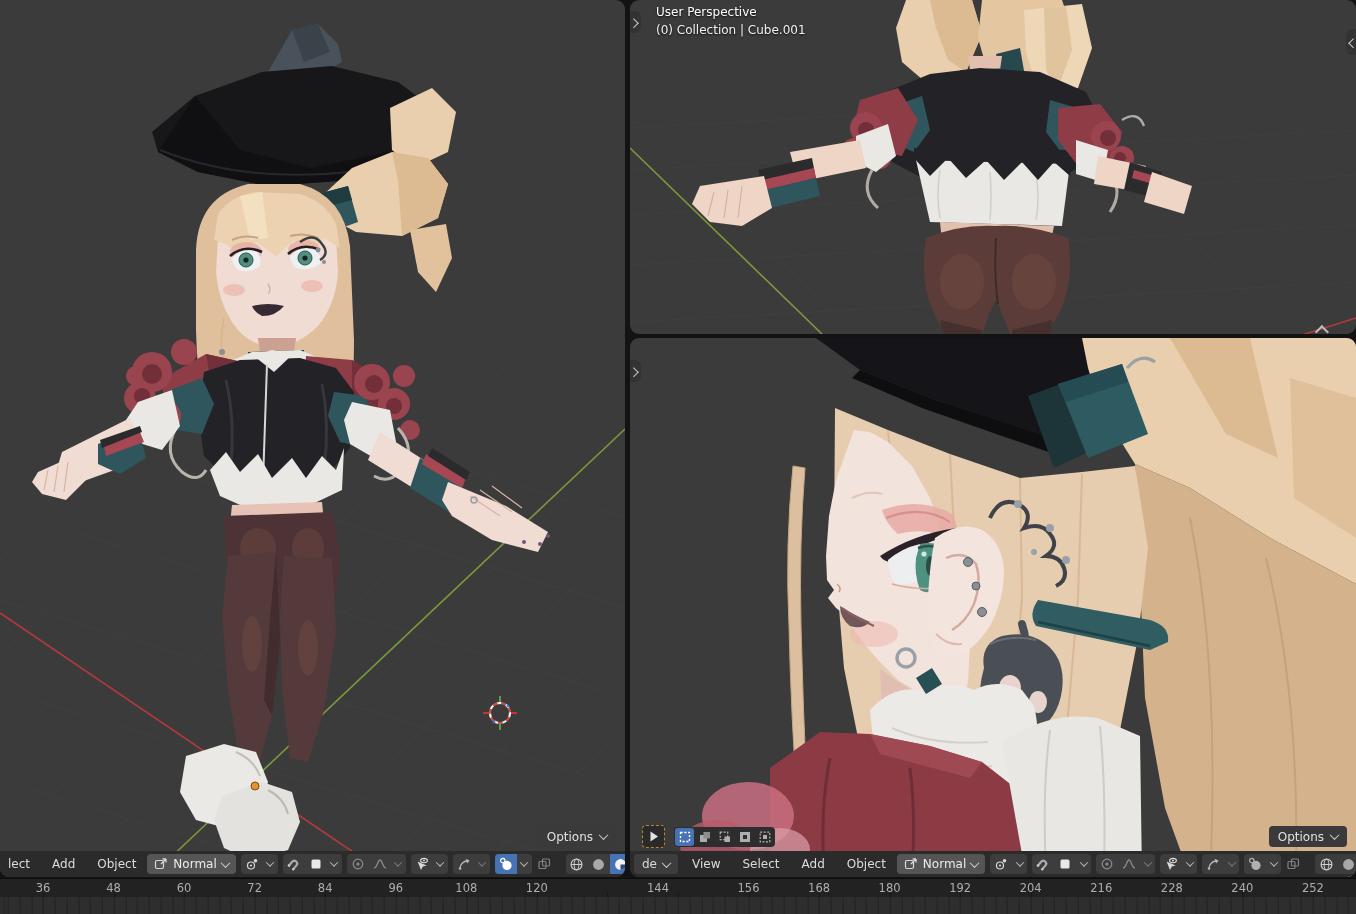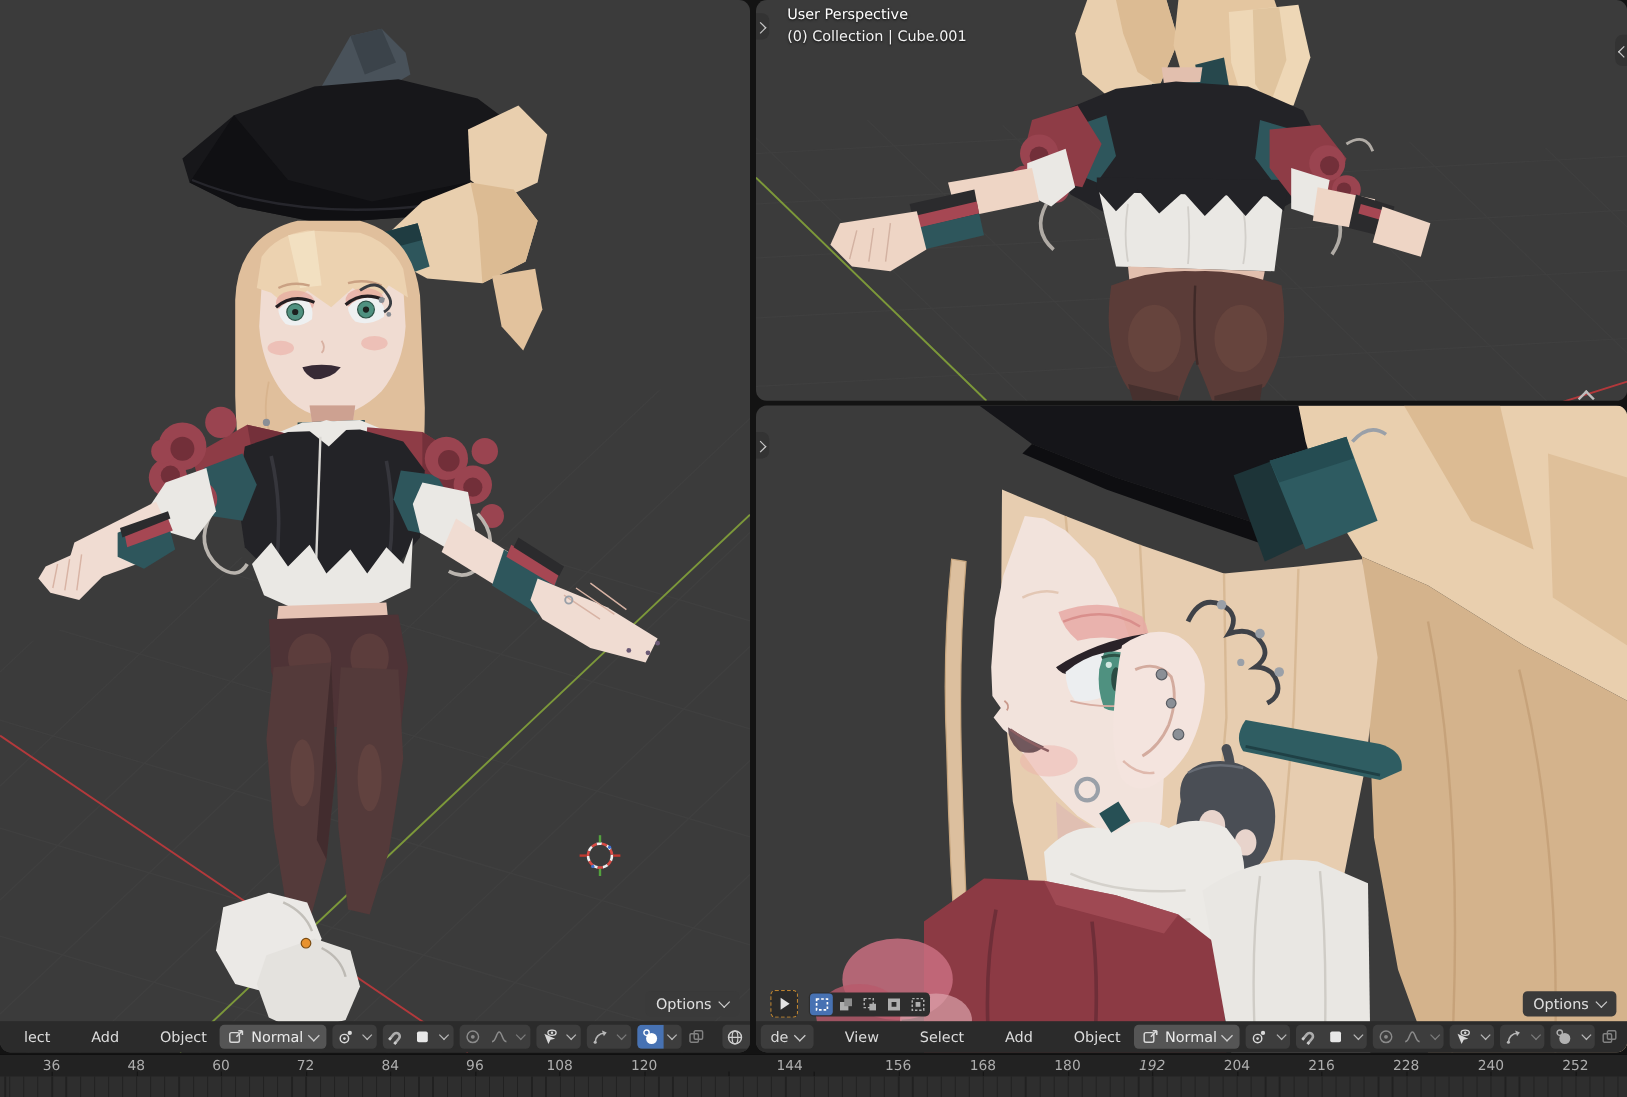--- a/index.html
+++ b/index.html
@@ -5,21 +5,21 @@
   html,body{margin:0;padding:0;background:#131313;width:1356px;height:914px;overflow:hidden;
     font-family:"DejaVu Sans","Liberation Sans",sans-serif;-webkit-font-smoothing:antialiased;}
   .vp{position:absolute;background:#3b3b3b;border-radius:9px;overflow:hidden;}
   #vp-left{left:0;top:0;width:625px;height:877px;border-radius:0 9px 9px 9px;}
   #vp-rt{left:630px;top:0;width:726px;height:334px;}
   #vp-rb{left:630px;top:338px;width:726px;height:539px;}
   .scene{position:absolute;left:0;top:0;}
   
   .vp-header{position:absolute;left:0;right:0;bottom:0;height:26px;background:#2b2b2b;
     display:flex;align-items:center;font-size:12px;color:#d9d9d9;padding:0 4px;white-space:nowrap;}
-  .menu{padding:0 11px;line-height:26px;color:#dcdcdc;margin-left:12px;}
+  .menu{padding:0 11px;line-height:26px;color:#dcdcdc;}
   .hdr-right{margin-left:auto;display:flex;align-items:center;gap:5px;padding-right:2px;}
   .dd{background:#555555;border-radius:4px;height:20px;display:flex;align-items:center;gap:5px;
     padding:0 7px;color:#eaeaea;}
   .grp{background:#3d3d3d;border-radius:4px;height:20px;display:flex;align-items:center;overflow:hidden;}
   .grp .seg{width:22px;height:20px;display:flex;align-items:center;justify-content:center;}
   .grp .seg.chevseg{width:15px;}
   .seg.on{background:#4772b3;}
   .dim{opacity:.5;}
   .halfdim{opacity:.8;}
   .chev{width:6px;height:6px;border-right:1.4px solid #cfcfcf;border-bottom:1.4px solid #cfcfcf;
@@ -742,21 +742,21 @@
       <span class="tl-label" style="left: 607.4px; margin-top: 16px;">132</span>
       <i class="tl-tick" style="left: 607.4px;"></i>
       <span class="tl-label" style="left: 658px;">144</span>
       <i class="tl-tick" style="left: 677.95px;"></i>
       <span class="tl-label" style="left: 748.5px;">156</span>
       <i class="tl-tick" style="left: 748.5px;"></i>
       <span class="tl-label" style="left: 819.05px;">168</span>
       <i class="tl-tick" style="left: 819.05px;"></i>
       <span class="tl-label" style="left: 889.6px;">180</span>
       <i class="tl-tick" style="left: 889.6px;"></i>
-      <span class="tl-label" style="left: 960.15px; font-style: italic;">192</span>
+      <span class="tl-label" style="left: 960.15px;">192</span>
       <i class="tl-tick" style="left: 960.15px;"></i>
       <span class="tl-label" style="left: 1030.7px;">204</span>
       <i class="tl-tick" style="left: 1030.7px;"></i>
       <span class="tl-label" style="left: 1101.25px;">216</span>
       <i class="tl-tick" style="left: 1101.25px;"></i>
       <span class="tl-label" style="left: 1171.8px;">228</span>
       <i class="tl-tick" style="left: 1171.8px;"></i>
       <span class="tl-label" style="left: 1242.35px;">240</span>
       <i class="tl-tick" style="left: 1242.35px;"></i>
       <span class="tl-label" style="left: 1312.9px;">252</span>

